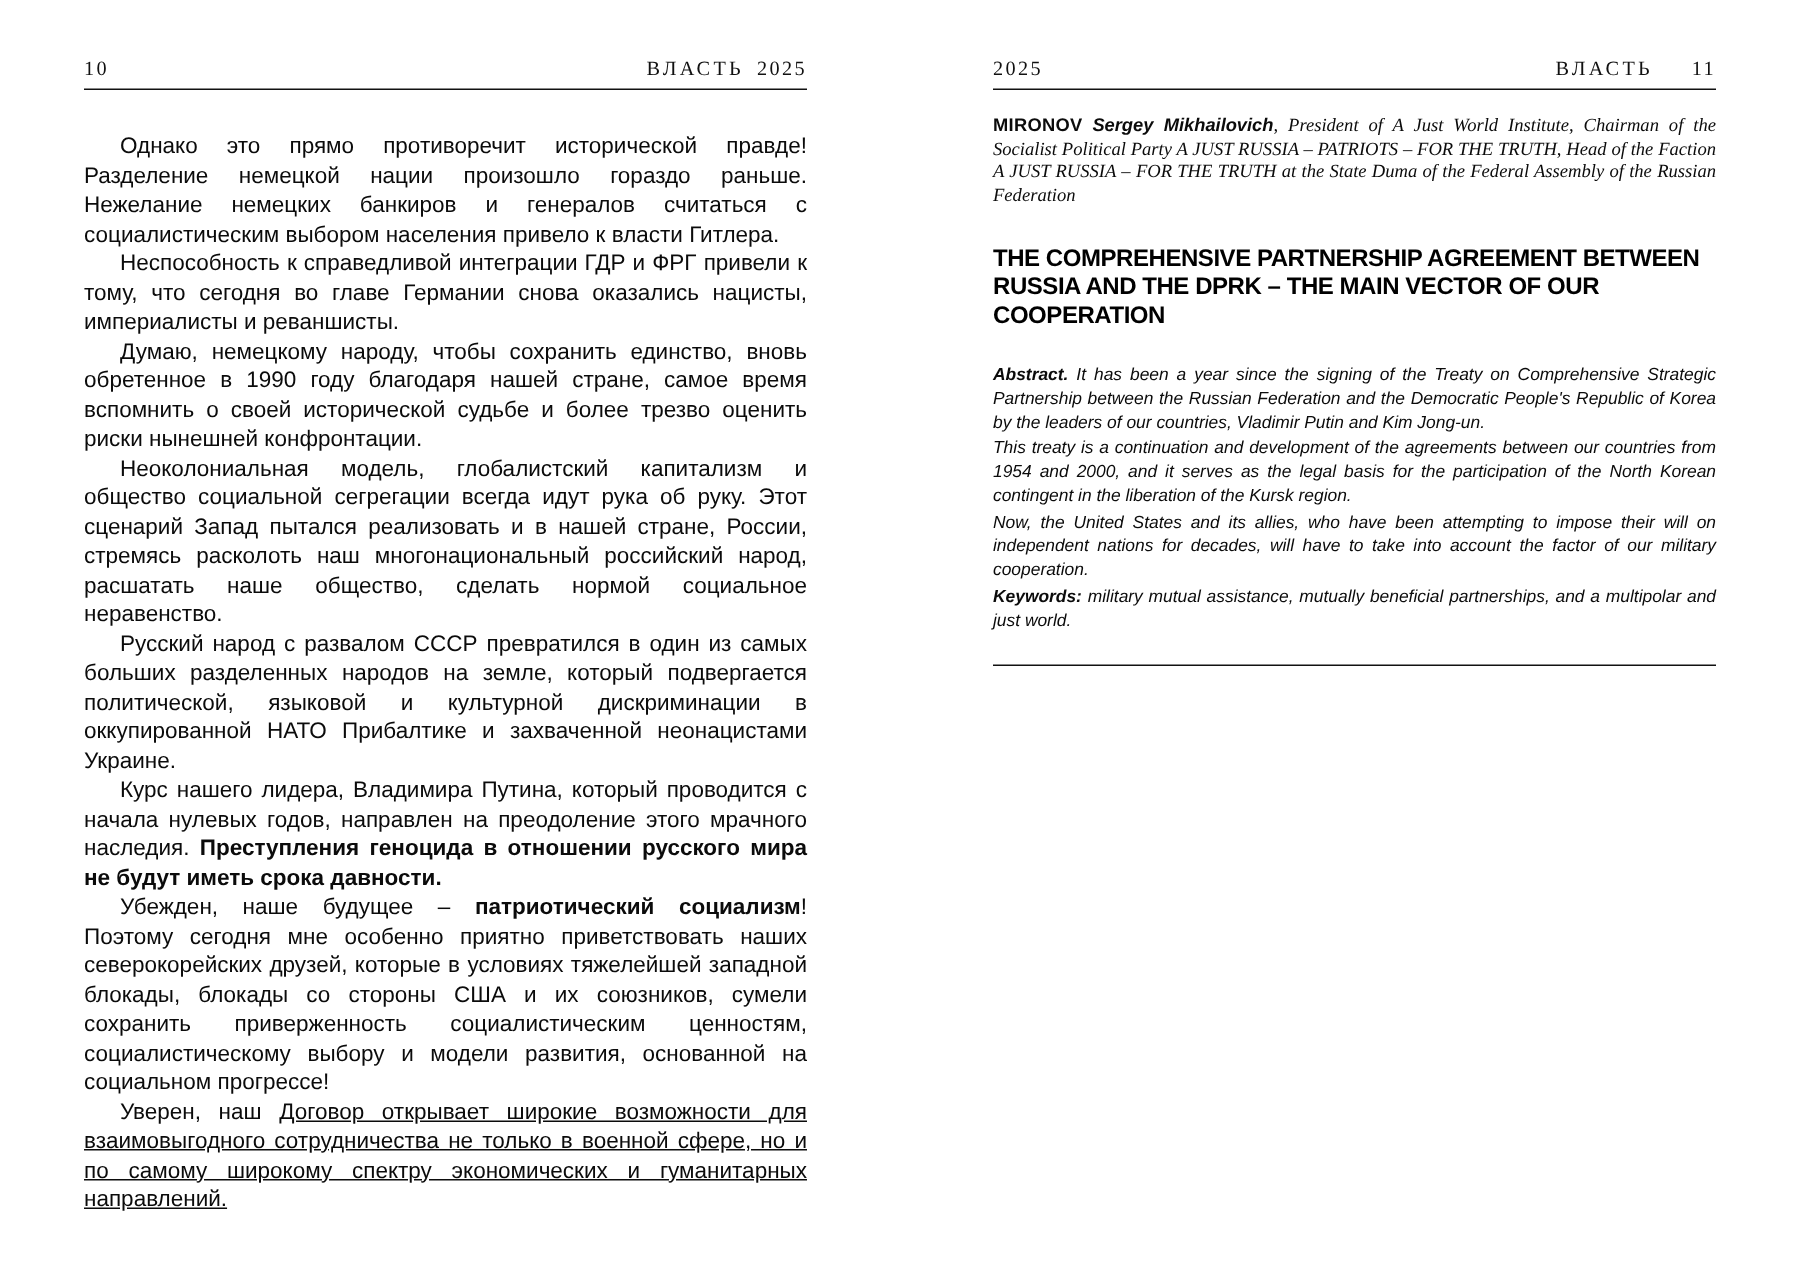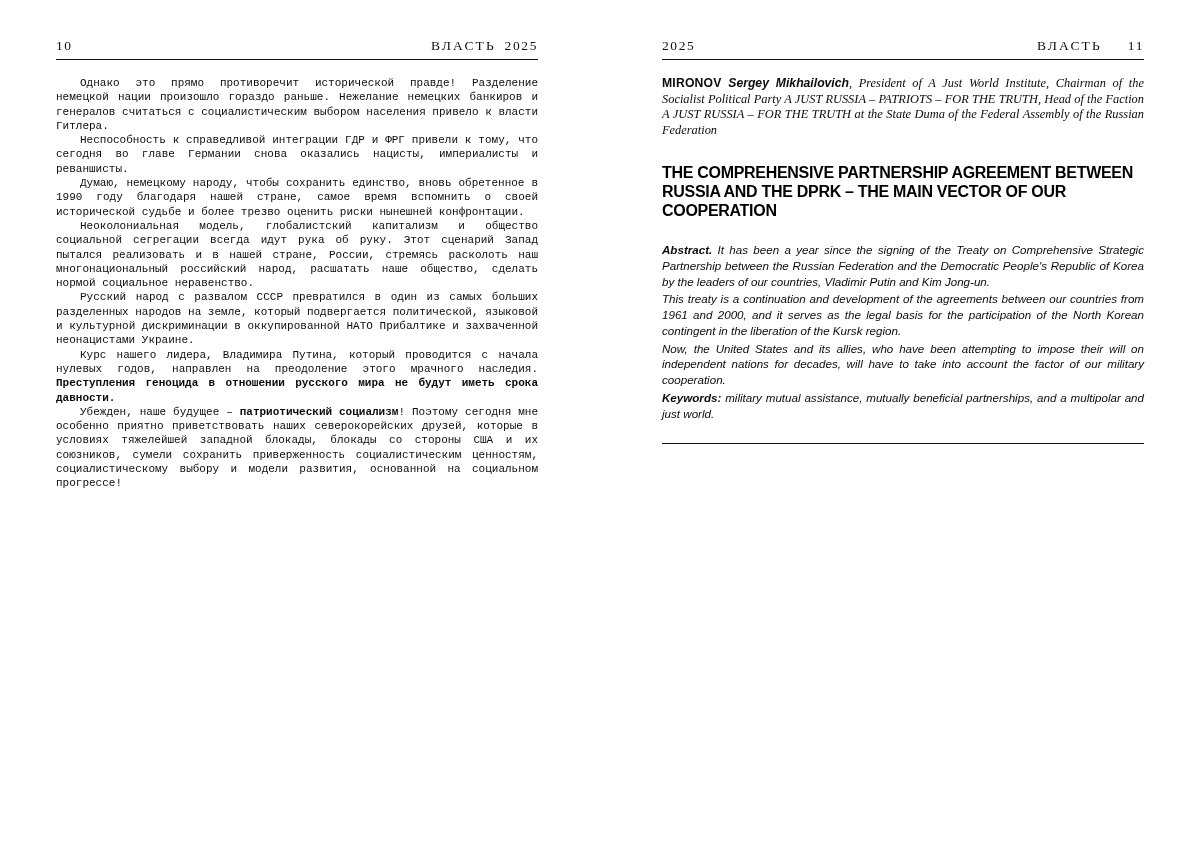--- a/index.html
+++ b/index.html
@@ -52,23 +52,23 @@
     text-align: right;
   }
   .runhead .center {
     flex: 1;
     text-align: right;
     letter-spacing: 2.2px;
   }
 
   
   .body-text {
-    margin-top: 16px;
-    font-family: Liberation Mono, monospace;
-    font-size: 11px;
+    margin-top: 28px;
+    font-family: Liberation Sans, sans-serif;
+    font-size: 15px;
     line-height: 1.30;
     color: #0b0b0b;
     text-align: justify;
     text-justify: inter-word;
     hyphens: manual;
   }
   .body-text p {
     margin: 0;
     text-indent: 24px;
   }
@@ -151,39 +151,40 @@
       </div>
 
       <div class="body-text">
         <p>Однако это прямо противоречит исторической правде! Разделение немецкой нации произошло гораздо раньше. Нежелание немецких банкиров и генералов считаться с социалистическим выбором населения привело к власти Гитлера.</p>
         <p>Неспособность к справедливой интеграции ГДР и ФРГ привели к тому, что сегодня во главе Германии снова оказались нацисты, империалисты и реваншисты.</p>
         <p>Думаю, немецкому народу, чтобы сохранить единство, вновь обретенное в 1990 году благодаря нашей стране, самое время вспомнить о своей исторической судьбе и более трезво оценить риски нынешней конфронтации.</p>
         <p>Неоколониальная модель, глобалистский капитализм и общество социальной сегрегации всегда идут рука об руку. Этот сценарий Запад пытался реализовать и в нашей стране, России, стремясь расколоть наш многонациональный российский народ, расшатать наше общество, сделать нормой социальное неравенство.</p>
         <p>Русский народ с развалом СССР превратился в один из самых больших разделенных народов на земле, который подвергается политической, языковой и культурной дискриминации в оккупированной НАТО Прибалтике и захваченной неонацистами Украине.</p>
         <p><span>Курс нашего лидера, Владимира Путина, который проводится с начала нулевых годов, направлен на преодоление этого мрачного наследия. </span><b>Преступления геноцида в отношении русского мира не будут иметь срока давности.</b></p>
         <p><span>Убежден, наше будущее – </span><b>патриотический социализм</b><span>! Поэтому сегодня мне особенно приятно приветствовать наших северокорейских друзей, которые в условиях тяжелейшей западной блокады, блокады со стороны США и их союзников, сумели сохранить приверженность социалистическим ценностям, социалистическому выбору и модели развития, основанной на социальном прогрессе!</span></p>
+        <p><span>Уверен, наш </span><span class="u">Договор открывает широкие возможности для взаимовыгодного сотрудничества не только в военной сфере, но и по самому широкому спектру экономических и гуманитарных направлений.</span></p>
       </div>
     </div>
 
     <div class="sheet sheet-right">
       <div class="runhead">
         <span class="side">2025</span>
         <span class="center">ВЛАСТЬ</span>
         <span class="side right">11</span>
       </div>
 
       <div class="author-block">
         <span class="surname">MIRONOV</span><span>&nbsp;</span><span class="givenname">Sergey Mikhailovich</span><span>, President of A Just World Institute, Chairman of the Socialist Political Party A JUST RUSSIA – PATRIOTS – FOR THE TRUTH, Head of the Faction A JUST RUSSIA – FOR THE TRUTH at the State Duma of the Federal Assembly of the Russian Federation</span>
       </div>
 
       <h1 class="article-title">THE COMPREHENSIVE PARTNERSHIP AGREEMENT BETWEEN RUSSIA AND THE DPRK – THE MAIN VECTOR OF OUR COOPERATION</h1>
 
       <div class="abstract">
         <p><span class="lead">Abstract.</span><span> It has been a year since the signing of the Treaty on Comprehensive Strategic Partnership between the Russian Federation and the Democratic People's Republic of Korea by the leaders of our countries, Vladimir Putin and Kim Jong-un.</span></p>
-        <p>This treaty is a continuation and development of the agreements between our countries from 1961 and 2000, and it serves as the legal basis for the participation of the North Korean contingent in the liberation of the Kursk region.</p>
+        <p>This treaty is a continuation and development of the agreements between our countries from 1954 and 2000, and it serves as the legal basis for the participation of the North Korean contingent in the liberation of the Kursk region.</p>
         <p>Now, the United States and its allies, who have been attempting to impose their will on independent nations for decades, will have to take into account the factor of our military cooperation.</p>
         <p><span class="lead">Keywords:</span><span> military mutual assistance, mutually beneficial partnerships, and a multipolar and just world.</span></p>
       </div>
 
       <div class="rule"></div>
     </div>
 
   </div>
 </div>
 

